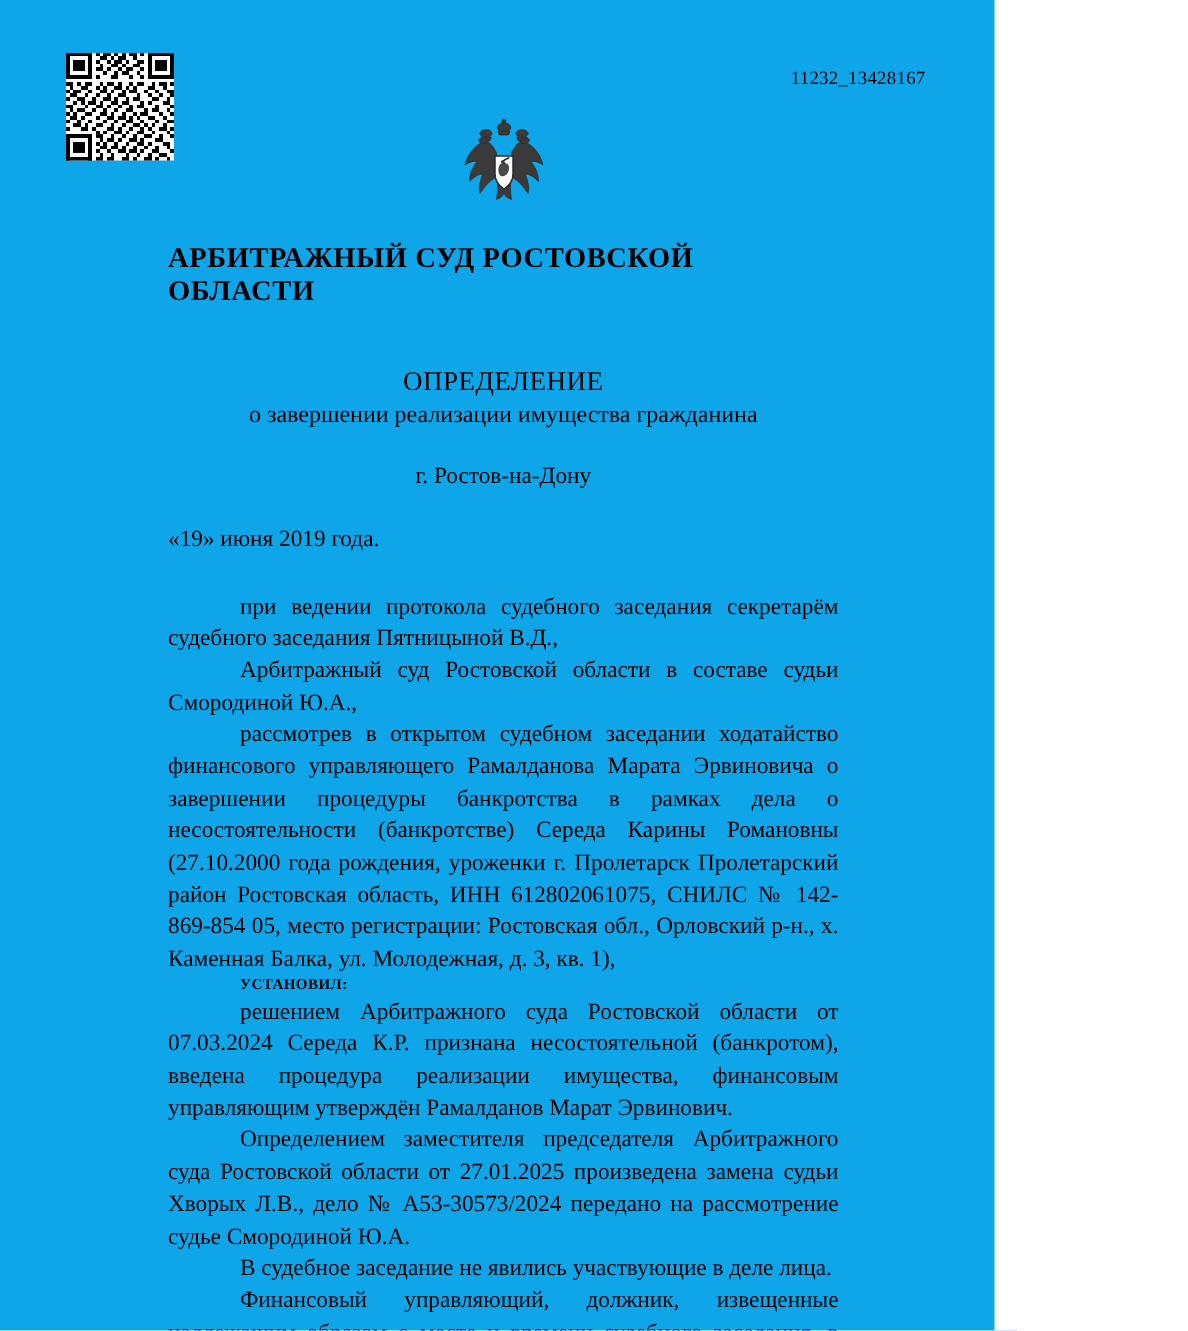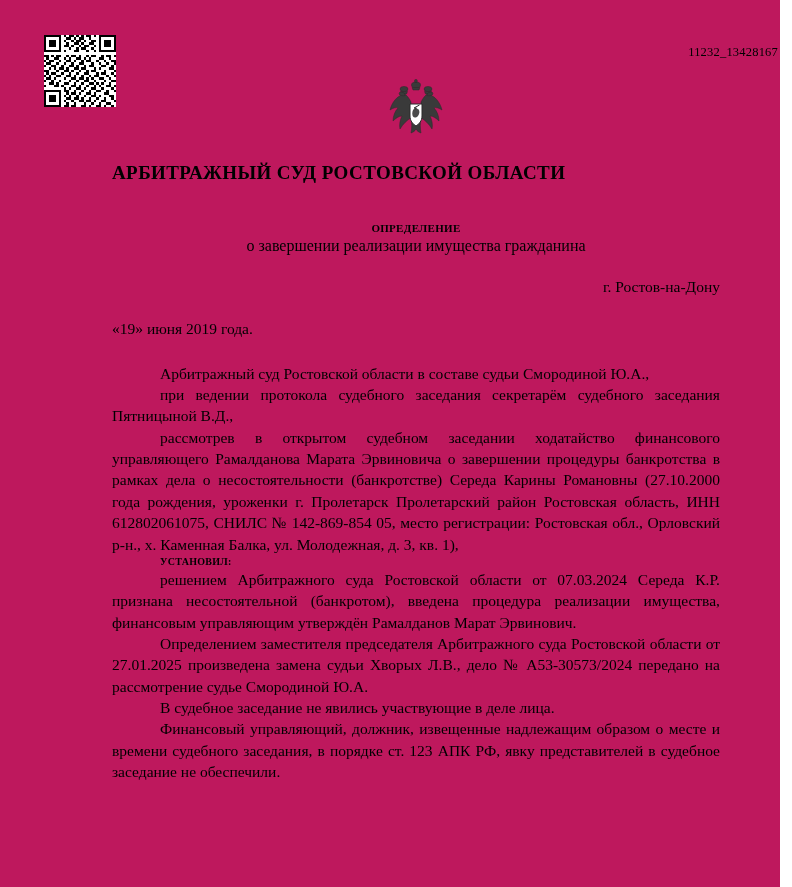--- a/index.html
+++ b/index.html
@@ -9,25 +9,25 @@
   }
   body {
     width: 792px;
     height: 887px;
     overflow: hidden;
     font-family: "Liberation Serif", "DejaVu Serif", serif;
     color: #000000;
   }
   .page {
     position: relative;
-    width: 780px;
+    width: 663px;
     height: 887px;
     box-sizing: border-box;
-    padding: 0 60px 0 112px;
-    background: #be185d;
+    padding: 0 104px 0 112px;
+    background: #0ea5e9;
   }
 
   
   .header-zone {
     position: relative;
     height: 150px;
   }
   .qr {
     position: absolute;
     left: -68px;
@@ -56,40 +56,40 @@
   
   .court-title {
     text-align: left;
     font-size: 19px;
     font-weight: bold;
     letter-spacing: 0.4px;
     margin-top: 12px;
   }
   .act-title {
     text-align: center;
-    font-size: 11px;
-    font-weight: bold;
+    font-size: 18px;
+    font-weight: normal;
     margin-top: 38px;
     letter-spacing: 0.3px;
   }
   .act-subtitle {
     text-align: center;
     font-size: 16px;
     margin-top: 3px;
   }
 
   
   .meta-block {
     margin-top: 22px;
     font-size: 15.5px;
     line-height: 1.35;
   }
   .meta-row {
     display: flex;
-    justify-content: flex-end;
+    justify-content: center;
     align-items: baseline;
   }
   .meta-row .left { white-space: nowrap; }
   .meta-row .right { white-space: nowrap; }
 
   .announce-block {
     margin-top: 20px;
     font-size: 15.5px;
     line-height: 1.4;
   }
@@ -398,22 +398,22 @@
     </div>
   </div>
 
   <div class="announce-block">
     <div class="announce-row">
       <span class="right">«19» июня 2019 года.</span>
     </div>
   </div>
 
   <div class="body-block">
+    <p>при ведении протокола судебного заседания секретарём судебного заседания Пятницыной В.Д.,</p>
     <p>Арбитражный суд Ростовской области в составе судьи Смородиной Ю.А.,</p>
-    <p>при ведении протокола судебного заседания секретарём судебного заседания Пятницыной В.Д.,</p>
     <p>рассмотрев в открытом судебном заседании ходатайство финансового управляющего Рамалданова Марата Эрвиновича о завершении процедуры банкротства в рамках дела о несостоятельности (банкротстве) Середа Карины Романовны (27.10.2000 года рождения, уроженки г. Пролетарск Пролетарский район Ростовская область, ИНН 612802061075, СНИЛС № 142-869-854 05, место регистрации: Ростовская обл., Орловский р-н., х. Каменная Балка, ул. Молодежная, д. 3, кв. 1),</p>
 
     <p class="section-heading">УСТАНОВИЛ:</p>
 
     <p>решением Арбитражного суда Ростовской области от 07.03.2024 Середа К.Р. признана несостоятельной (банкротом), введена процедура реализации имущества, финансовым управляющим утверждён Рамалданов Марат Эрвинович.</p>
     <p>Определением заместителя председателя Арбитражного суда Ростовской области от 27.01.2025 произведена замена судьи Хворых Л.В., дело № А53-30573/2024 передано на рассмотрение судье Смородиной Ю.А.</p>
     <p>В судебное заседание не явились участвующие в деле лица.</p>
     <p>Финансовый управляющий, должник, извещенные надлежащим образом о месте и времени судебного заседания, в порядке ст. 123 АПК РФ, явку представителей в судебное заседание не обеспечили.</p>
 
   </div>

